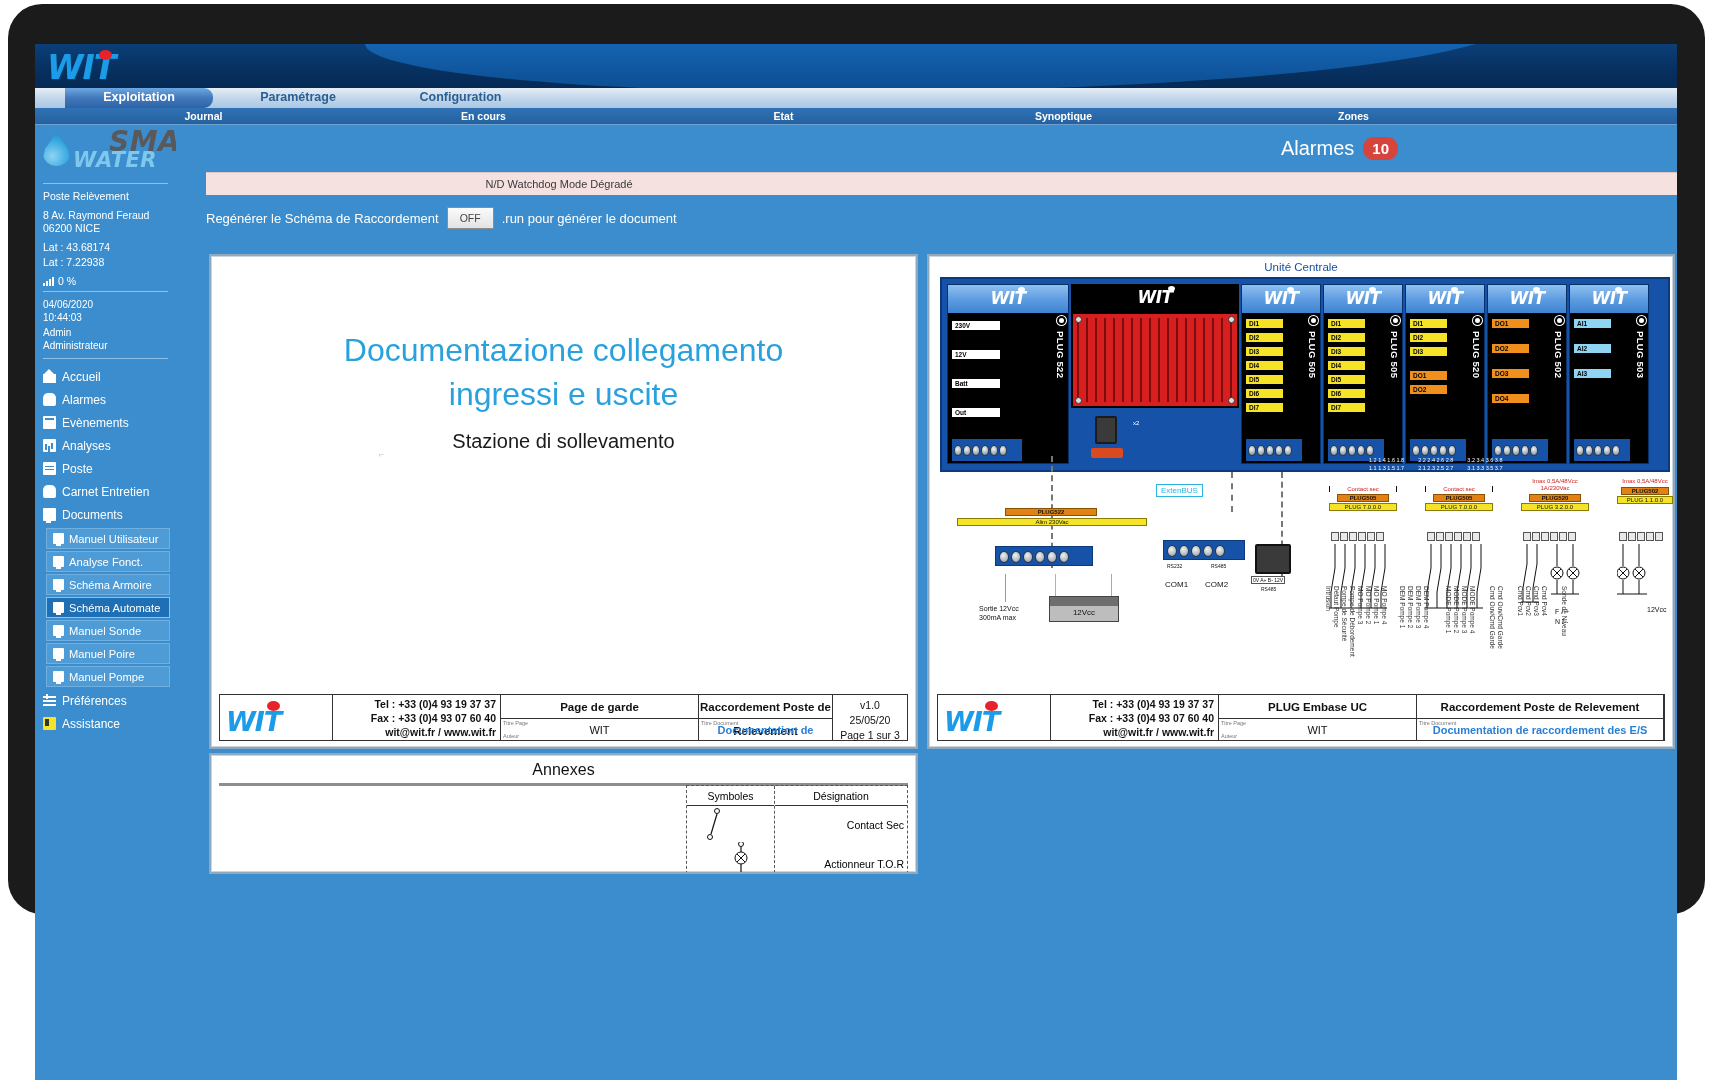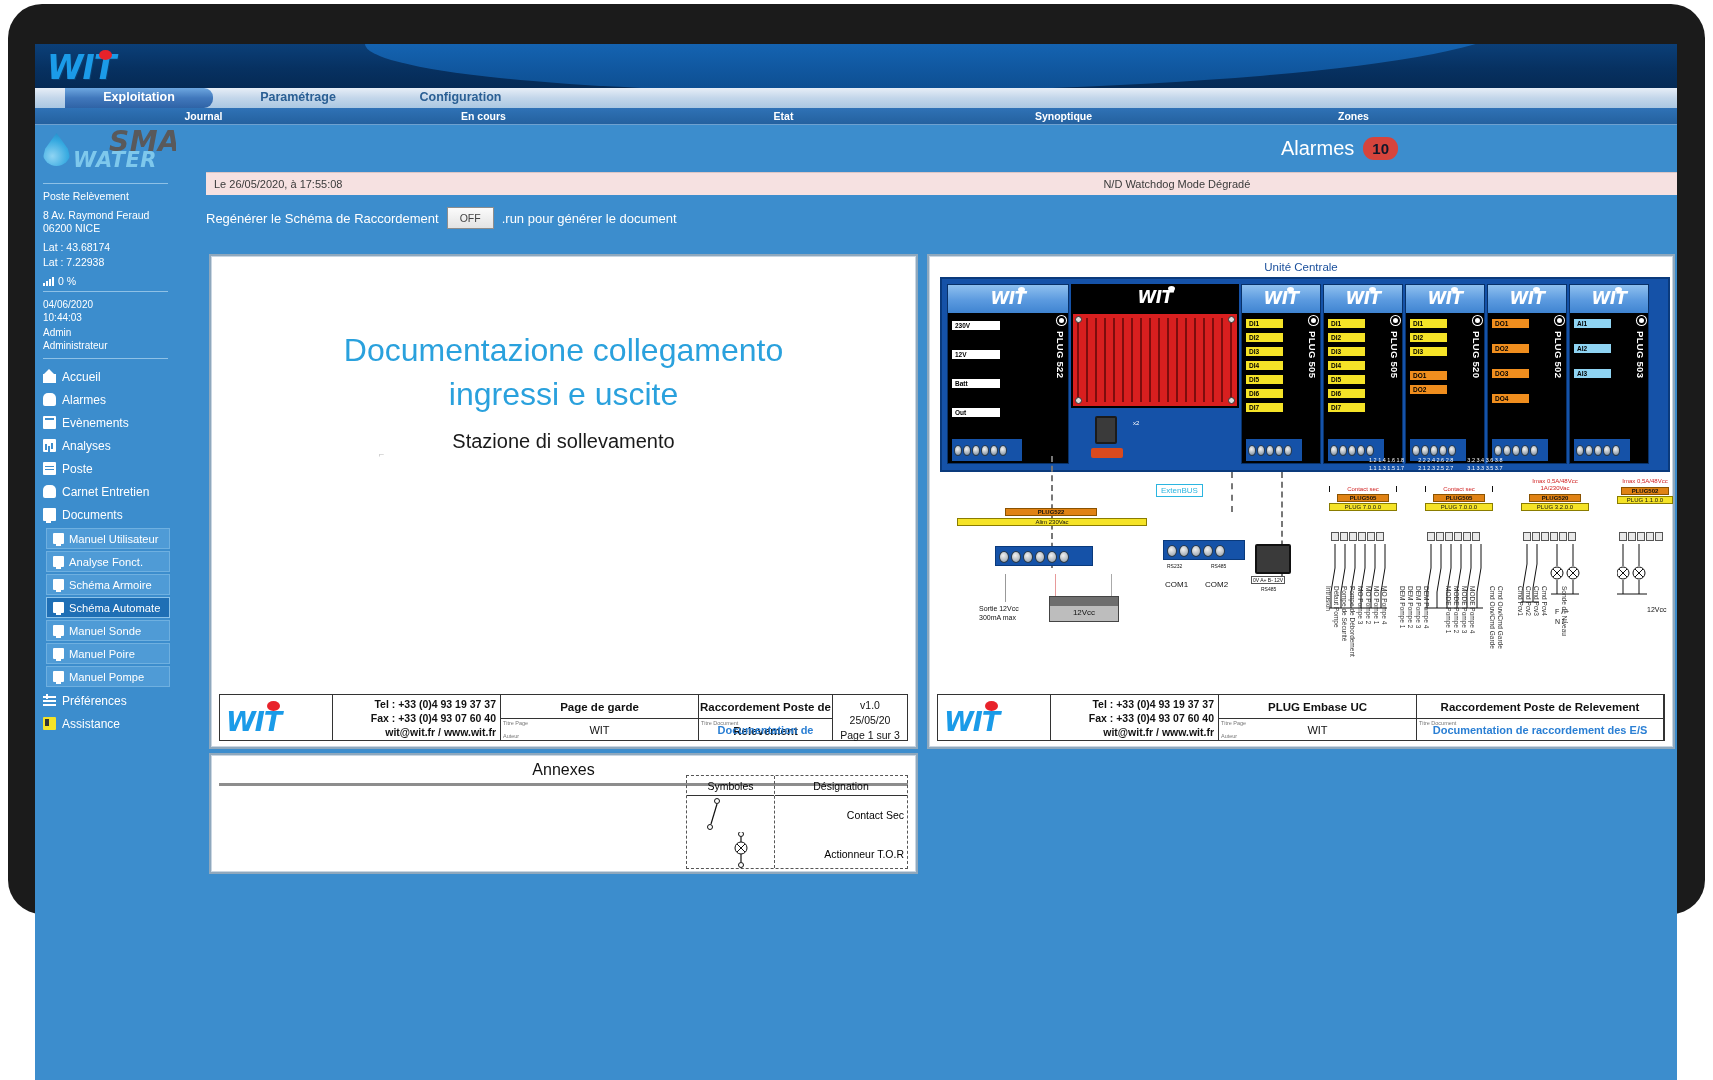--- a/index.html
+++ b/index.html
@@ -174,21 +174,21 @@
     position: absolute; left: 141px; top: 81px;
     width: 1501px; height: 774px;
     background: #3c8dcd;
   }
   .alarm-head {
     position: absolute; right: 279px; top: 12px;
     color: #ffffff; font-size: 20px;
     display: flex; align-items: center; gap: 9px;
   }
   .alarm-badge {
-    background: #d6443c; color: #0f172a;
+    background: #d6443c; color: #ffffff;
     font-size: 15px; font-weight: 700;
     padding: 3px 9px; border-radius: 11px;
   }
   .alarm-row {
     position: absolute; left: 30px; top: 47px;
     width: 1471px; height: 23px;
     background: #f6e1e1; border-top: 1px solid #dcc6c6;
     display: flex; align-items: center;
     font-size: 11px; color: #3a3a3a;
   }
@@ -262,21 +262,21 @@
   .tb-ver {
     width: 74px; font-size: 10.5px; text-align: center;
     line-height: 15px; padding-top: 3px; color:#111;
   }
   .tb-lbl-mini { position:absolute; left:2px; top:25px; font-size:5.5px; color:#777;}
 
   
   .annex-title { text-align:center; font-size: 16px; color:#111; padding-top: 6px; }
   .annex-rule { height: 3px; background:#8d8d8d; margin: 4px 8px 0 8px; }
   .annex-tbl {
-    position: absolute; right: 8px; top: 20px; width: 222px;
+    position: absolute; right: 8px; top: 30px; width: 222px;
     border: 1px dashed #555; display: flex; font-size: 10.5px;
   }
   .annex-c1 { width: 88px; border-right: 1px dashed #555; }
   .annex-c2 { flex: 1; }
   .annex-h { height: 20px; line-height: 20px; text-align:center; border-bottom: 1px solid #333; }
   .annex-b { height: 36px; position: relative; }
   .annex-b span { position:absolute; right: 3px; }
 
   
   .uc-title { text-align:center; font-size: 11.5px; color:#1a4f9c; padding-top: 5px; }
@@ -505,21 +505,20 @@
     </div>
 
     <div class="content">
 
       <div class="alarm-head">
         <span>Alarmes</span>
         <span class="alarm-badge">10</span>
       </div>
 
       <div class="alarm-row">
-        <span class="al-date">Le 26/05/2020, à 17:55:08</span>
         <span class="al-msg">N/D Watchdog Mode Dégradé</span>
       </div>
 
       <div class="regen-bar">
         <span>Regénérer le Schéma de Raccordement</span>
         <span class="off-btn">OFF</span>
         <span>.run pour générer le document</span>
       </div>
 
       <div class="doc-pane" id="doc-left">

